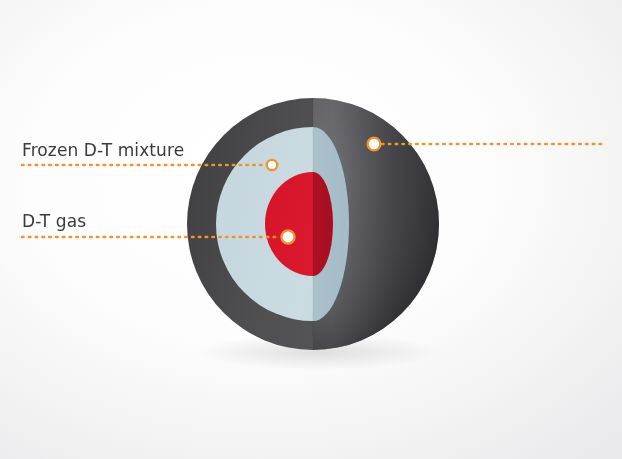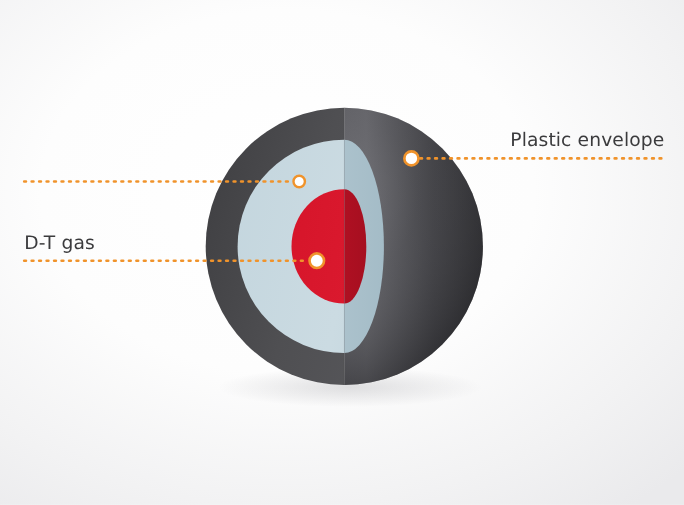--- a/index.html
+++ b/index.html
@@ -135,18 +135,18 @@
       <line x1="382" y1="144" x2="604" y2="144"></line>
     </g>
 
     <g>
       <circle cx="272" cy="165" r="5.2" fill="#ffffff" stroke="#f0932b" stroke-width="2.2"></circle>
       <circle cx="288" cy="237" r="6.6" fill="#ffffff" stroke="#f0932b" stroke-width="2.4"></circle>
       <circle cx="374" cy="144" r="6.4" fill="#ffffff" stroke="#f0932b" stroke-width="2.4"></circle>
     </g>
   </svg>
 
+  <div class="callout-label" id="label-frozen">Frozen D-T mixture</div>
 
   <div class="callout-label" id="label-gas">D-T gas</div>
 
-  <div class="callout-label" id="label-plastic">Plastic envelope</div>
 
 </div>
 
 </body></html>

